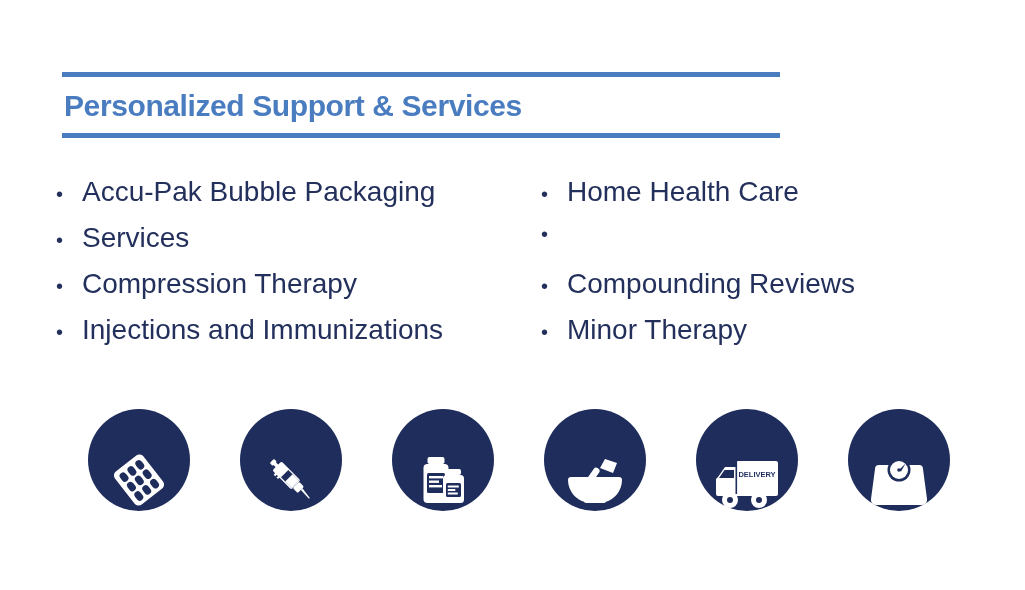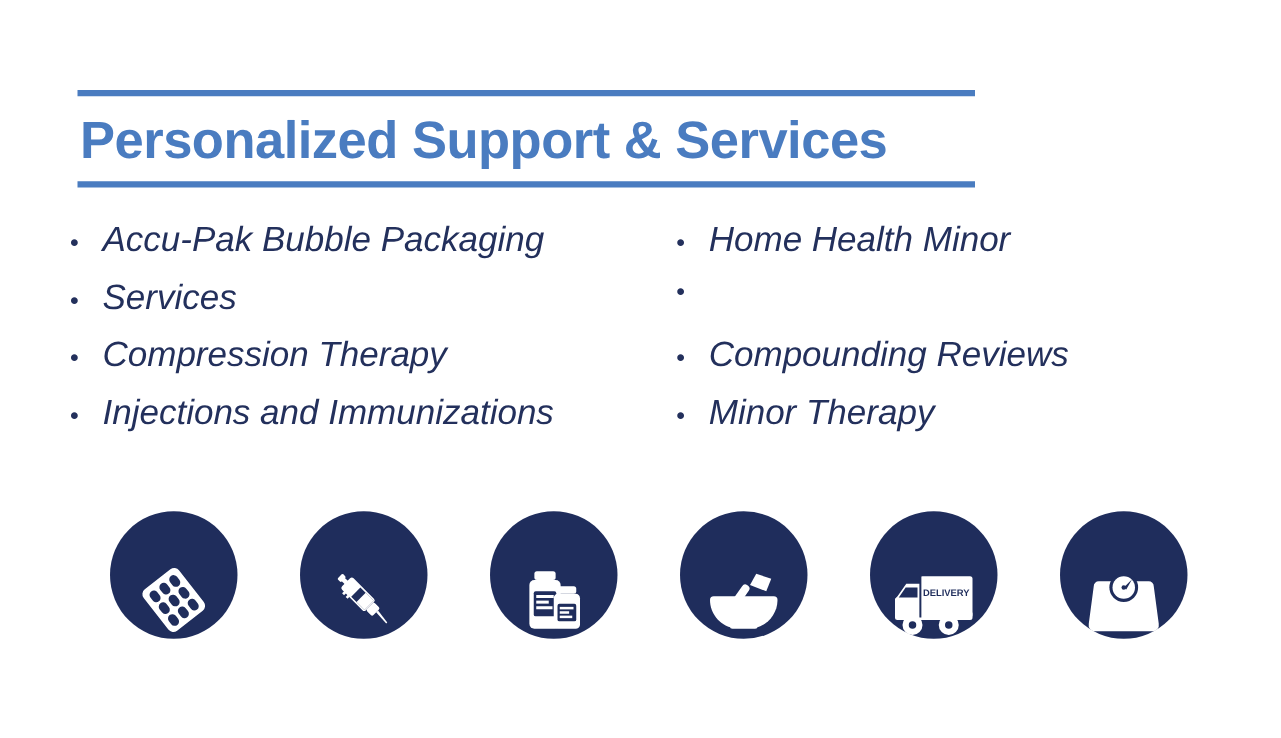--- a/index.html
+++ b/index.html
@@ -28,21 +28,21 @@
     width: 718px;
   }
   .rule {
     width: 100%;
     height: 5px;
     background: #4a7cc0;
   }
   .rule-top { margin-bottom: 0; }
   .rule-bottom { margin-top: 0; }
   .title {
-    font-size: 42px;
+    font-size: 30px;
     font-weight: bold;
     color: #4a7cc0;
     letter-spacing: -0.4px;
     line-height: 1.0;
     padding: 14px 0 12px 2px;
     white-space: nowrap;
     font-family: "Liberation Sans", sans-serif;
   }
 
   
@@ -76,21 +76,20 @@
     flex: 0 0 26px;
     text-align: left;
     padding-left: 4px;
   }
   .list-text {
     color: #23305c;
     font-size: 28px;
     line-height: 1;
     white-space: nowrap;
     font-family: "Liberation Sans", sans-serif;
-    font-style: italic;
   }
 
   
   .icon-row {
     position: absolute;
     left: 88px;
     top: 409px;
     display: flex;
     flex-direction: row;
     gap: 50px;
@@ -135,21 +134,21 @@
       </div>
       <div class="list-item">
         <span class="bullet">•</span>
         <span class="list-text">Injections and Immunizations</span>
       </div>
     </div>
 
     <div class="list-col right">
       <div class="list-item">
         <span class="bullet">•</span>
-        <span class="list-text">Home Health Minor</span>
+        <span class="list-text">Home Health Care</span>
       </div>
       <div class="list-item">
         <span class="bullet">•</span>
       </div>
       <div class="list-item">
         <span class="bullet">•</span>
         <span class="list-text">Compounding Reviews</span>
       </div>
       <div class="list-item">
         <span class="bullet">•</span>

